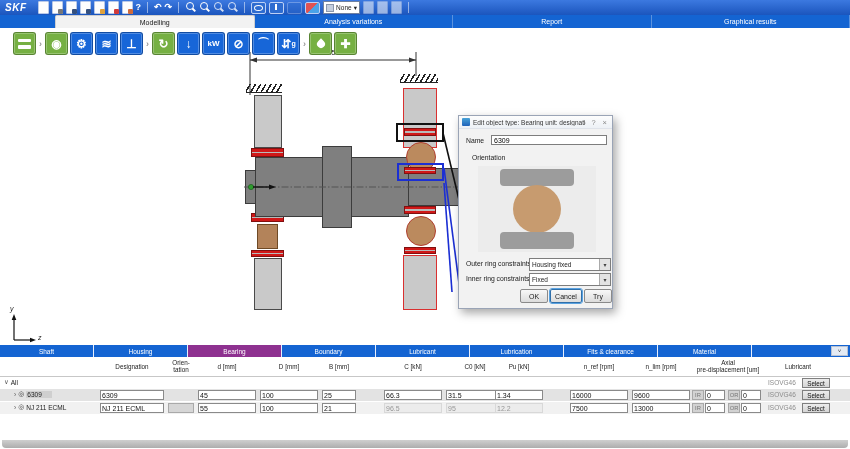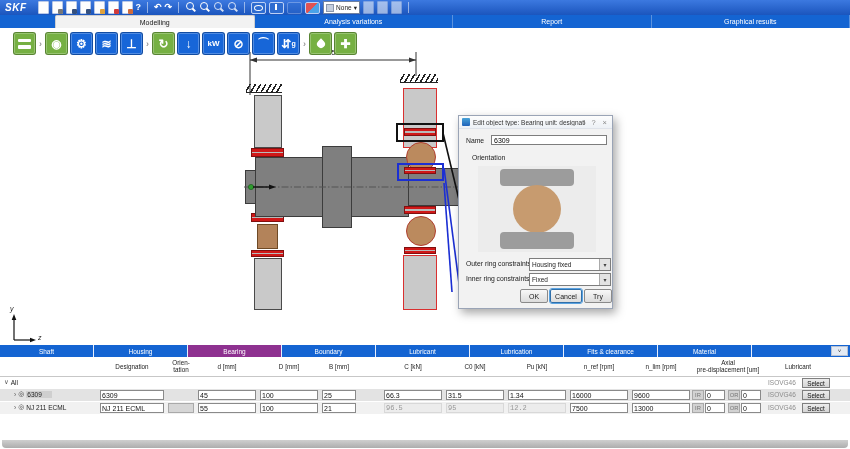--- a/index.html
+++ b/index.html
@@ -86,35 +86,35 @@
         border-right:1px solid #e8eefc;}
   .btab.active{background:#8e3190;}
   #collapse{left:831px;top:346px;width:17px;height:10px;background:#e4eaf3;border:1px solid #b7c2d4;
             color:#333;font-size:6px;display:flex;align-items:center;justify-content:center;z-index:4;}
   #theader{left:0;top:357px;width:850px;height:20px;background:#fff;border-bottom:1px solid #c7c7c7;z-index:3;}
   .hc{position:absolute;top:0;height:20px;display:flex;align-items:center;justify-content:center;
       text-align:center;font-size:6.3px;color:#222;white-space:pre-line;line-height:1.1;}
   .prow{position:absolute;left:0;width:850px;height:12px;z-index:3;}
   .fin{position:absolute;top:1px;height:10px;border:1px solid #8a8a8a;background:#fff;
        font:7px "Liberation Sans",sans-serif;padding:0 1px;box-sizing:border-box;color:#111;}
-  .fin.gray{border-color:#d8d8d8;background:#ececec;color:#979797;font-family:Liberation Mono, monospace;}
+  .fin.gray{border-color:#d8d8d8;background:#ececec;color:#979797;}
   .flat{position:absolute;top:1.5px;font-size:6.5px;color:#8c8c8c;}
   .irbox{position:absolute;top:1px;height:10px;width:12px;background:#d2d2d2;border:1px solid #a8a8a8;
          color:#777;font-size:5.8px;display:flex;align-items:center;justify-content:center;box-sizing:border-box;}
   .selbtn{position:absolute;top:1px;height:10px;width:28px;background:linear-gradient(#ececec,#d5d5d5);
           border:1px solid #7f7f7f;font-size:6.3px;color:#111;display:flex;align-items:center;justify-content:center;box-sizing:border-box;}
   .tcell{position:absolute;left:0;top:1px;font-size:6.5px;color:#222;display:flex;align-items:center;gap:2px;}
   .exp{color:#555;font-size:6.5px;}
   .bicon{color:#333;font-size:7px;}
   .hl{background:#cfcfcf;padding:0 10px 0 1px;}
   .oribtn{position:absolute;top:1px;height:10px;background:#d6d6d6;border:1px solid #a9a9a9;box-sizing:border-box;}
   
   .cc-des{left:100px;width:64px;} .cc-ori{left:166px;width:30px;}
   .cc-d{left:198px;width:58px;} .cc-Dm{left:260px;width:58px;} .cc-B{left:322px;width:34px;}
-  .cc-C{left:384px;width:58px;} .cc-C0{left:446px;width:58px;} .cc-Pu{left:508px;width:58px;}
+  .cc-C{left:384px;width:58px;} .cc-C0{left:446px;width:58px;} .cc-Pu{left:495px;width:48px;}
   .cc-nref{left:570px;width:58px;} .cc-nlim{left:632px;width:58px;}
   .cc-axial{left:692px;width:72px;} .cc-lub{left:766px;width:64px;}
   #bottomstrip{left:2px;top:440px;width:846px;height:8px;background:linear-gradient(#cfcfcf,#adadad);
                border-radius:0 0 4px 4px;z-index:3;}
 </style>
 </head>
 <body>
 
 <div id="app">
 

